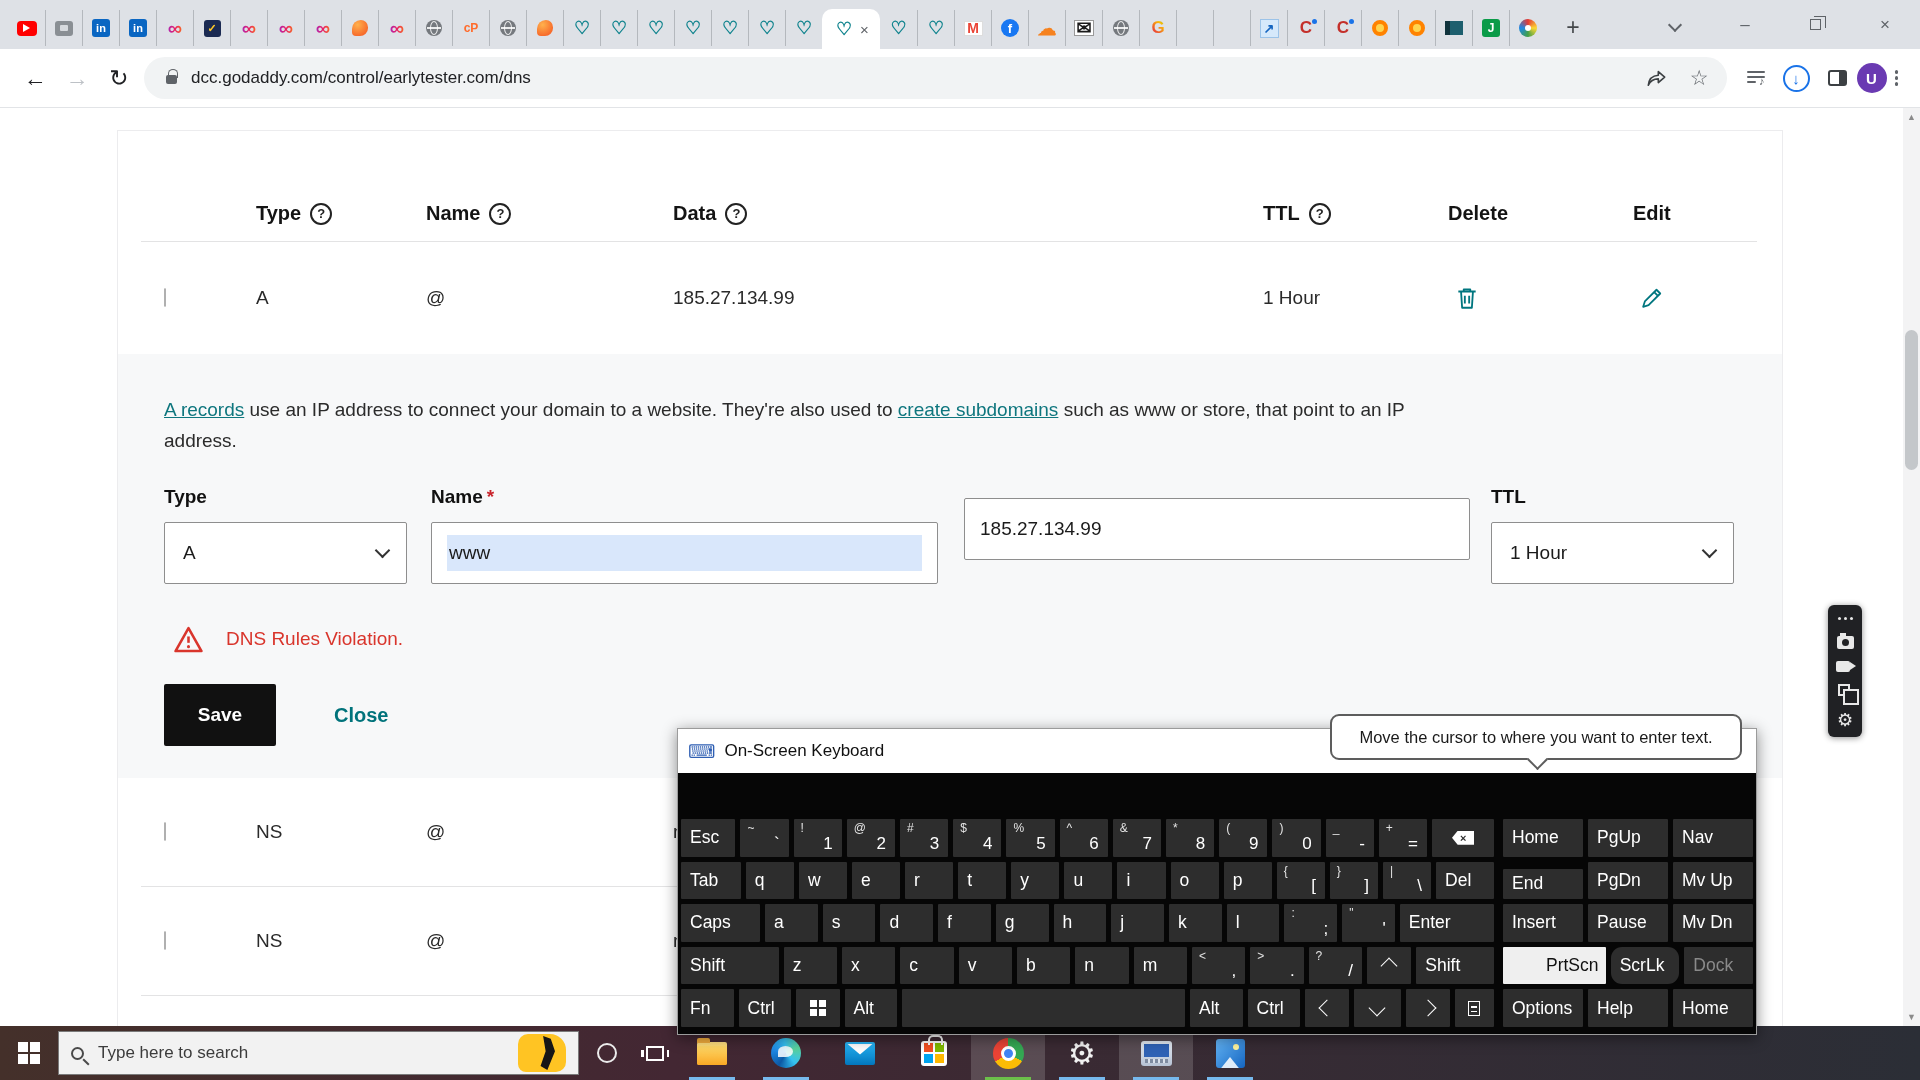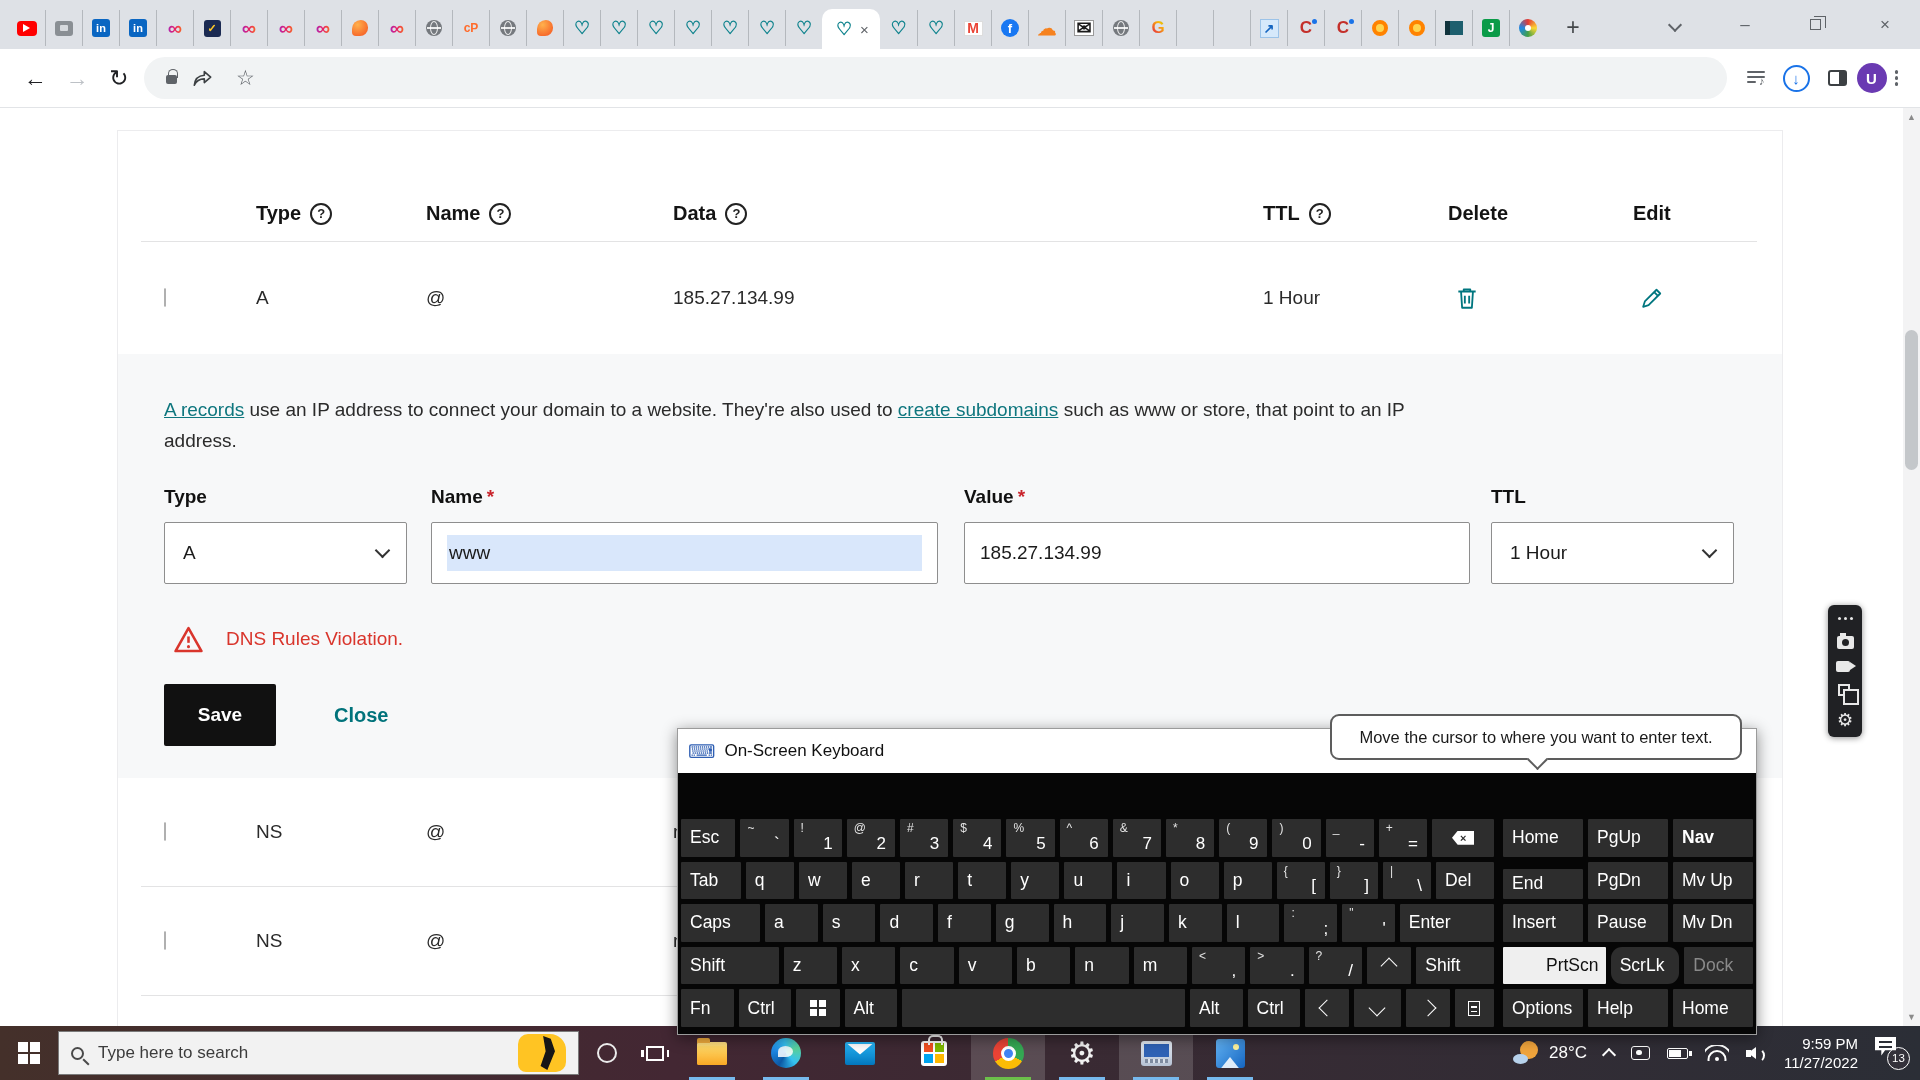--- a/index.html
+++ b/index.html
@@ -368,20 +368,21 @@
     <div class="wc">×</div>
   </div>
 </div>
 
 <div class="toolbar">
   <div class="navbtn">←</div>
   <div class="navbtn disabled">→</div>
   <div class="navbtn">↻</div>
   <div class="urlbar">
     <i class="lockb"></i>
+    <span class="urltext">dcc.godaddy.com/control/earlytester.com/dns</span>
     <div class="pillicons">
       <svg width="23" height="20" viewBox="0 0 24 22">
           <path d="M14 4l7 6-7 6v-4C8 12 5 14.5 3 19c.6-7 4-10.5 11-11z" fill="none" stroke="#3c4043" stroke-width="1.8" stroke-linejoin="round"></path>
         </svg>
       <span class="star">☆</span>
     </div>
   </div>
   <div class="exticons">
     <div class="plist">
         <i></i>
@@ -460,21 +461,20 @@
         </div>
         <div class="fcol w-name">
           <div class="flabel"><span>Name</span><span class="req">*</span></div>
           <div class="fbox">
             <div class="inputpad">
                 <div class="selhl">www</div>
               </div>
           </div>
         </div>
         <div class="fcol w-value">
-          <div class="flabel"><span>Value</span><span class="req">*</span></div>
           <div class="fbox">
             <div class="inputpad">
                 <span>185.27.134.99</span>
               </div>
           </div>
         </div>
         <div class="fcol w-ttl">
           <div class="flabel">TTL</div>
           <div class="fbox sel">
             <span>1 Hour</span>
@@ -699,21 +699,21 @@
           </div>
           <div class="k cent" style="flex: 0.9 0.9 0px;">
             <i class="menug"></i>
           </div>
         </div>
       </div>
     <div class="kside" id="kside">
         <div class="krow">
           <div class="k" style="flex: 1 1 0px;">Home</div>
           <div class="k" style="flex: 1 1 0px;">PgUp</div>
-          <div class="k" style="flex: 1 1 0px; font-weight: bold;">Nav</div>
+          <div class="k" style="flex: 1 1 0px;">Nav</div>
         </div>
         <div class="krow">
           <div class="k" style="flex: 1 1 0px; margin-top: 7px;">End</div>
           <div class="k" style="flex: 1 1 0px;">PgDn</div>
           <div class="k" style="flex: 1 1 0px;">Mv Up</div>
         </div>
         <div class="krow">
           <div class="k" style="flex: 1 1 0px;">Insert</div>
           <div class="k" style="flex: 1 1 0px;">Pause</div>
           <div class="k" style="flex: 1 1 0px;">Mv Dn</div>
@@ -789,36 +789,13 @@
       </div>
       <div class="appslot active">
         <div class="tb tb-on-screen-keyboard"></div>
         <i class="underline"></i>
       </div>
       <div class="appslot">
         <div class="tb tb-photos"></div>
         <i class="underline"></i>
       </div>
     </div>
-  <div class="trayzone">
-    <div class="weath">
-      <i class="moon"></i>
-      <span>28°C</span>
-    </div>
-    <i class="tray-chev"></i>
-    <i class="rec"></i>
-    <i class="batt"></i>
-    <i class="wifi">
-        <i></i>
-      </i>
-    <i class="vol">
-        <i></i>
-      </i>
-    <div class="clock">
-      <div>9:59 PM</div>
-      <div>11/27/2022</div>
-    </div>
-    <div class="notifwrap">
-      <i class="notif"></i>
-      <span class="badge">13</span>
-    </div>
-  </div>
 </div>
 
 </body></html>

